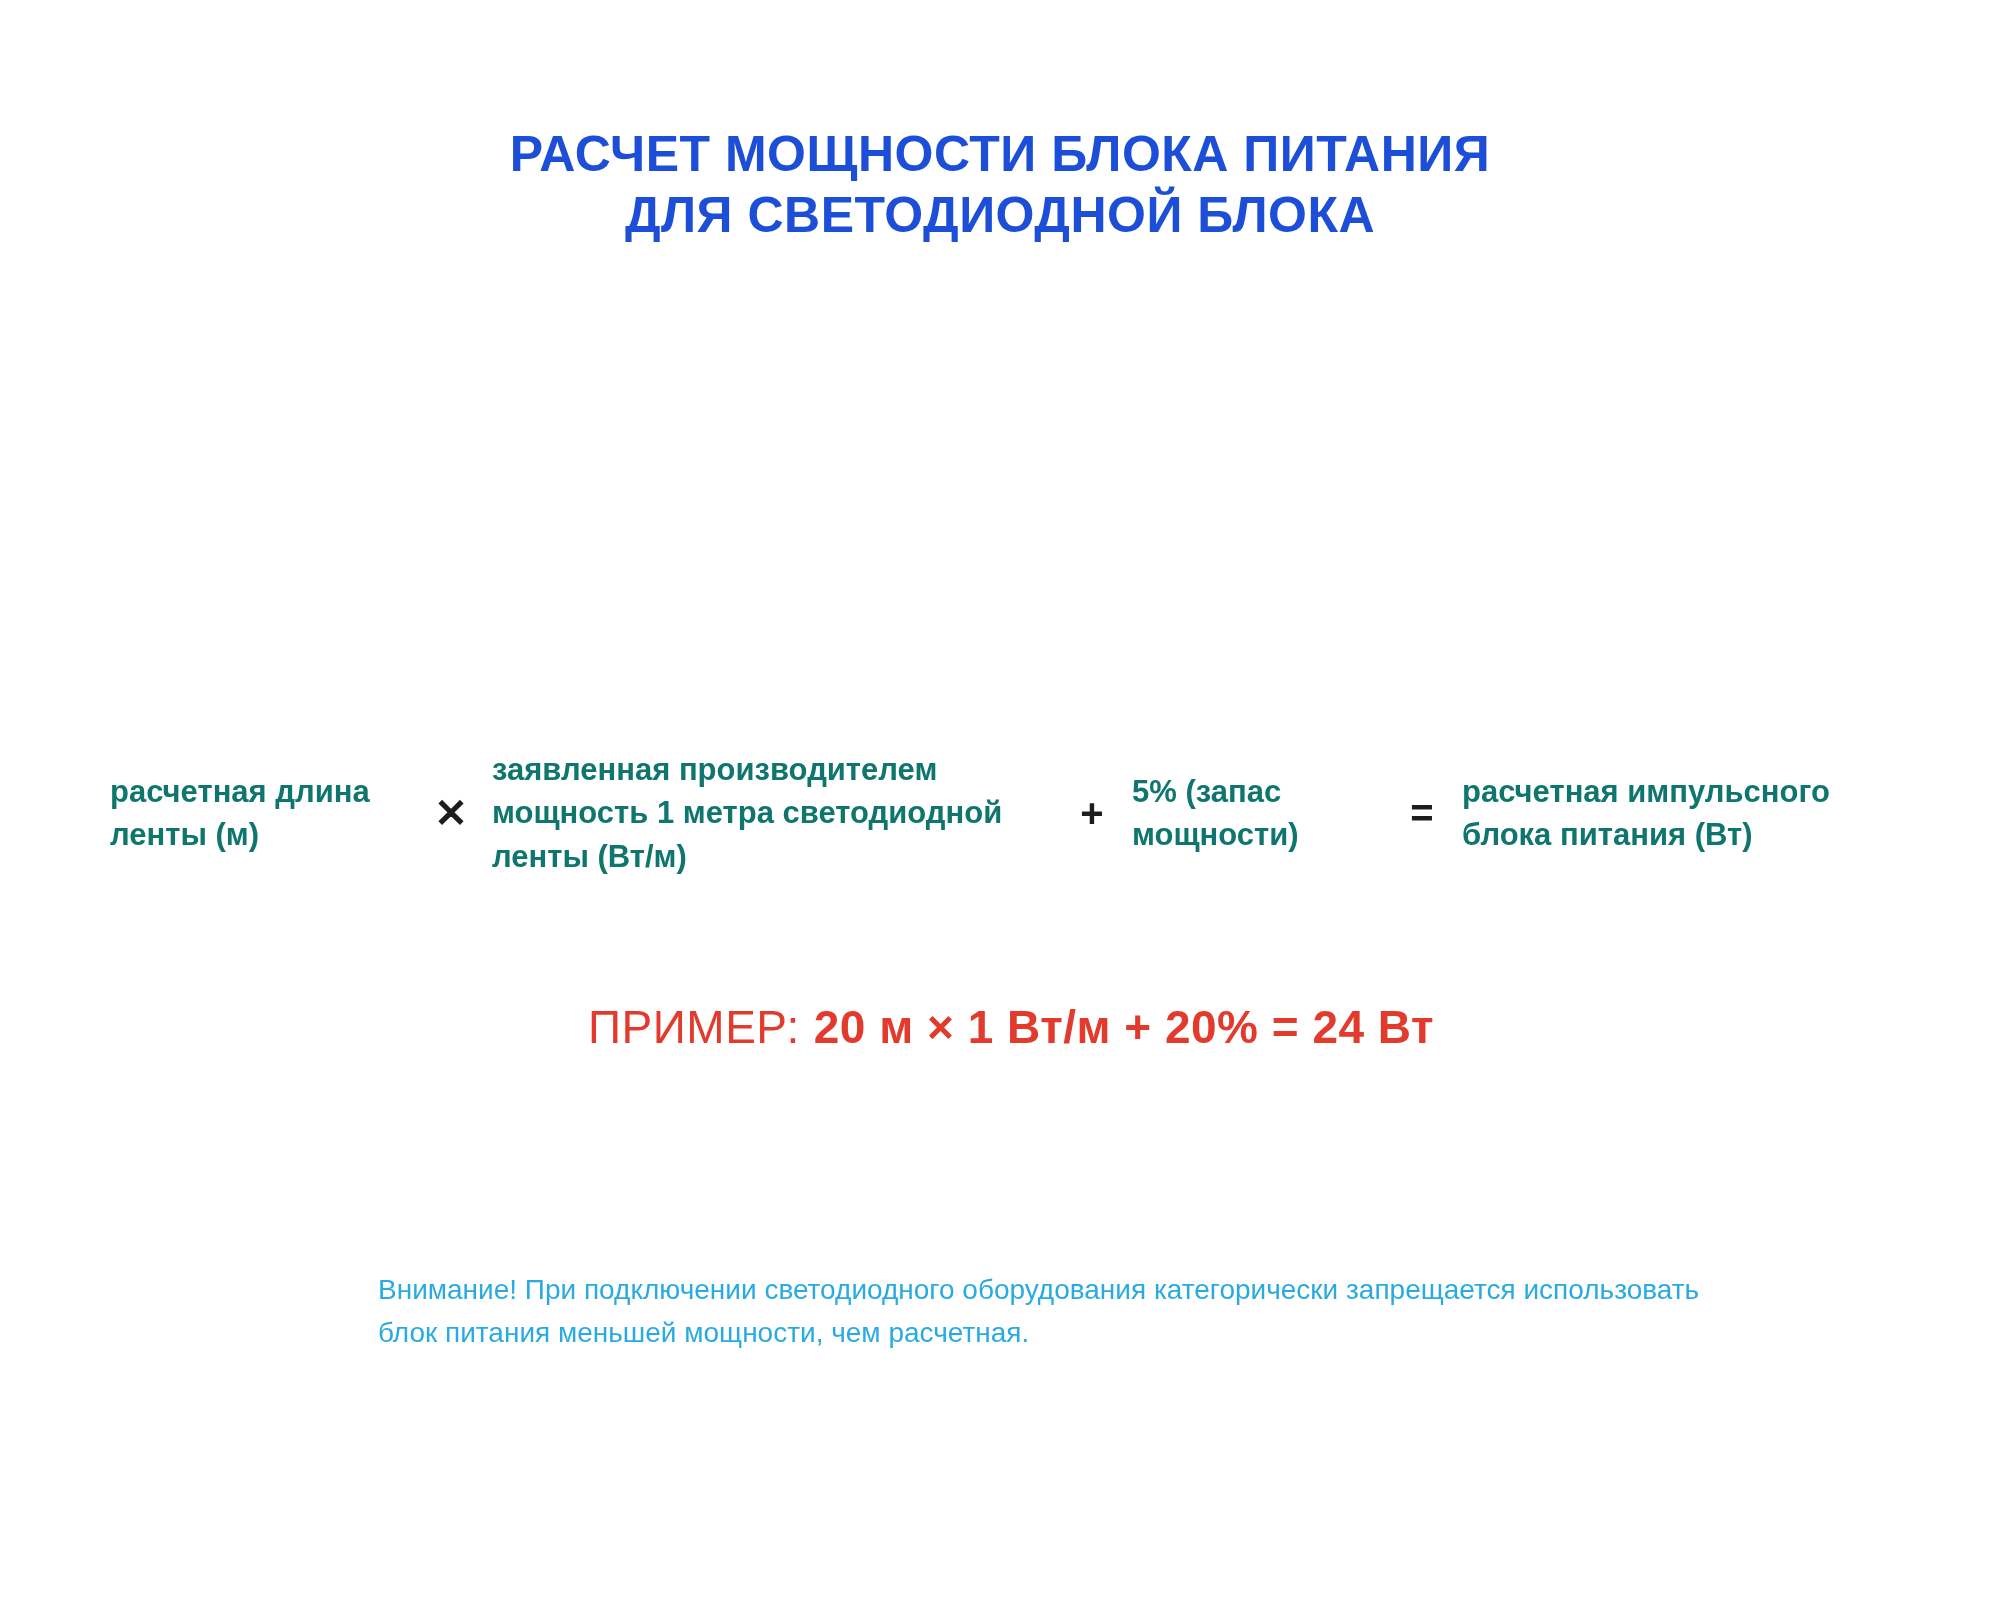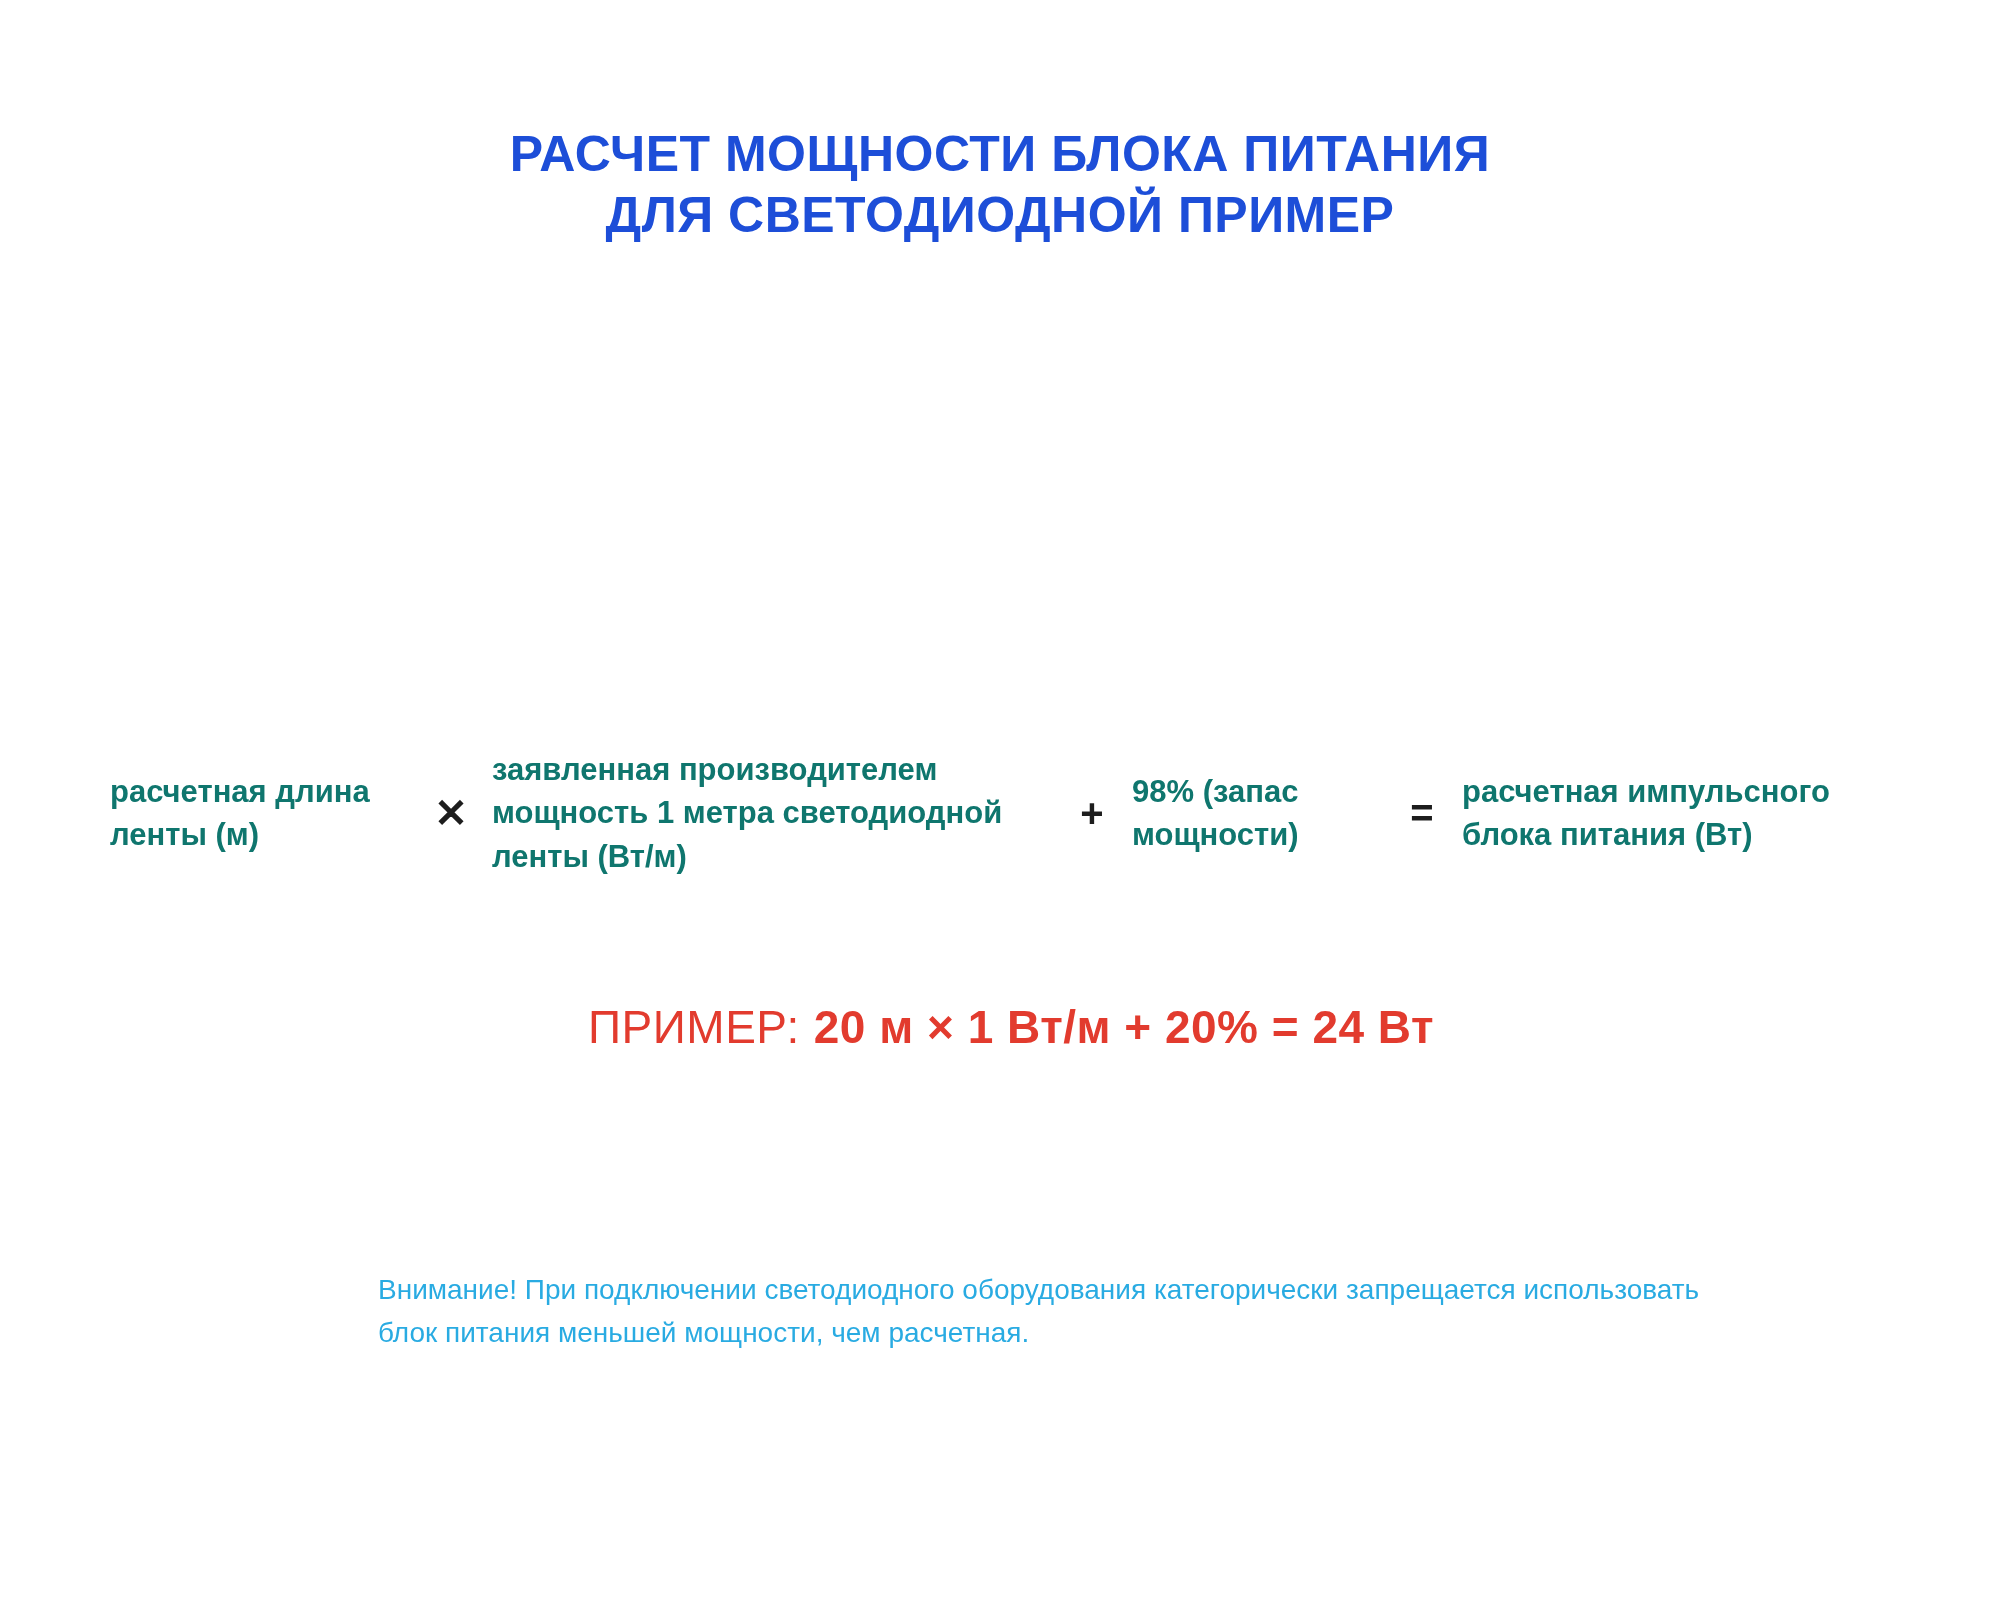--- a/index.html
+++ b/index.html
@@ -115,30 +115,30 @@
     color: #29ABE2;
   }
 </style>
 </head>
 <body>
 
 <div class="page">
 
   <div class="title-block">
     <div class="title-line">РАСЧЕТ МОЩНОСТИ БЛОКА ПИТАНИЯ</div>
-    <div class="title-line">ДЛЯ СВЕТОДИОДНОЙ ПРИМЕР</div>
+    <div class="title-line">ДЛЯ СВЕТОДИОДНОЙ БЛОКА</div>
   </div>
 
 
   <div class="formula">
     <div class="f-term t1">расчетная длина ленты (м)</div>
     <div class="f-op op1">✕</div>
     <div class="f-term t2">заявленная производителем мощность 1 метра светодиодной ленты (Вт/м)</div>
     <div class="f-op op2">+</div>
-    <div class="f-term t3">98% (запас мощности)</div>
+    <div class="f-term t3">5% (запас мощности)</div>
     <div class="f-op op3">=</div>
     <div class="f-term t4">расчетная импульсного блока питания (Вт)</div>
   </div>
 
   <div class="example">
     <span class="example-label">ПРИМЕР:</span><span class="example-value">20 м × 1 Вт/м + 20% = 24 Вт</span>
   </div>
 
   <div class="warning">Внимание! При подключении светодиодного оборудования категорически запрещается использовать блок питания меньшей мощности, чем расчетная.</div>
 

